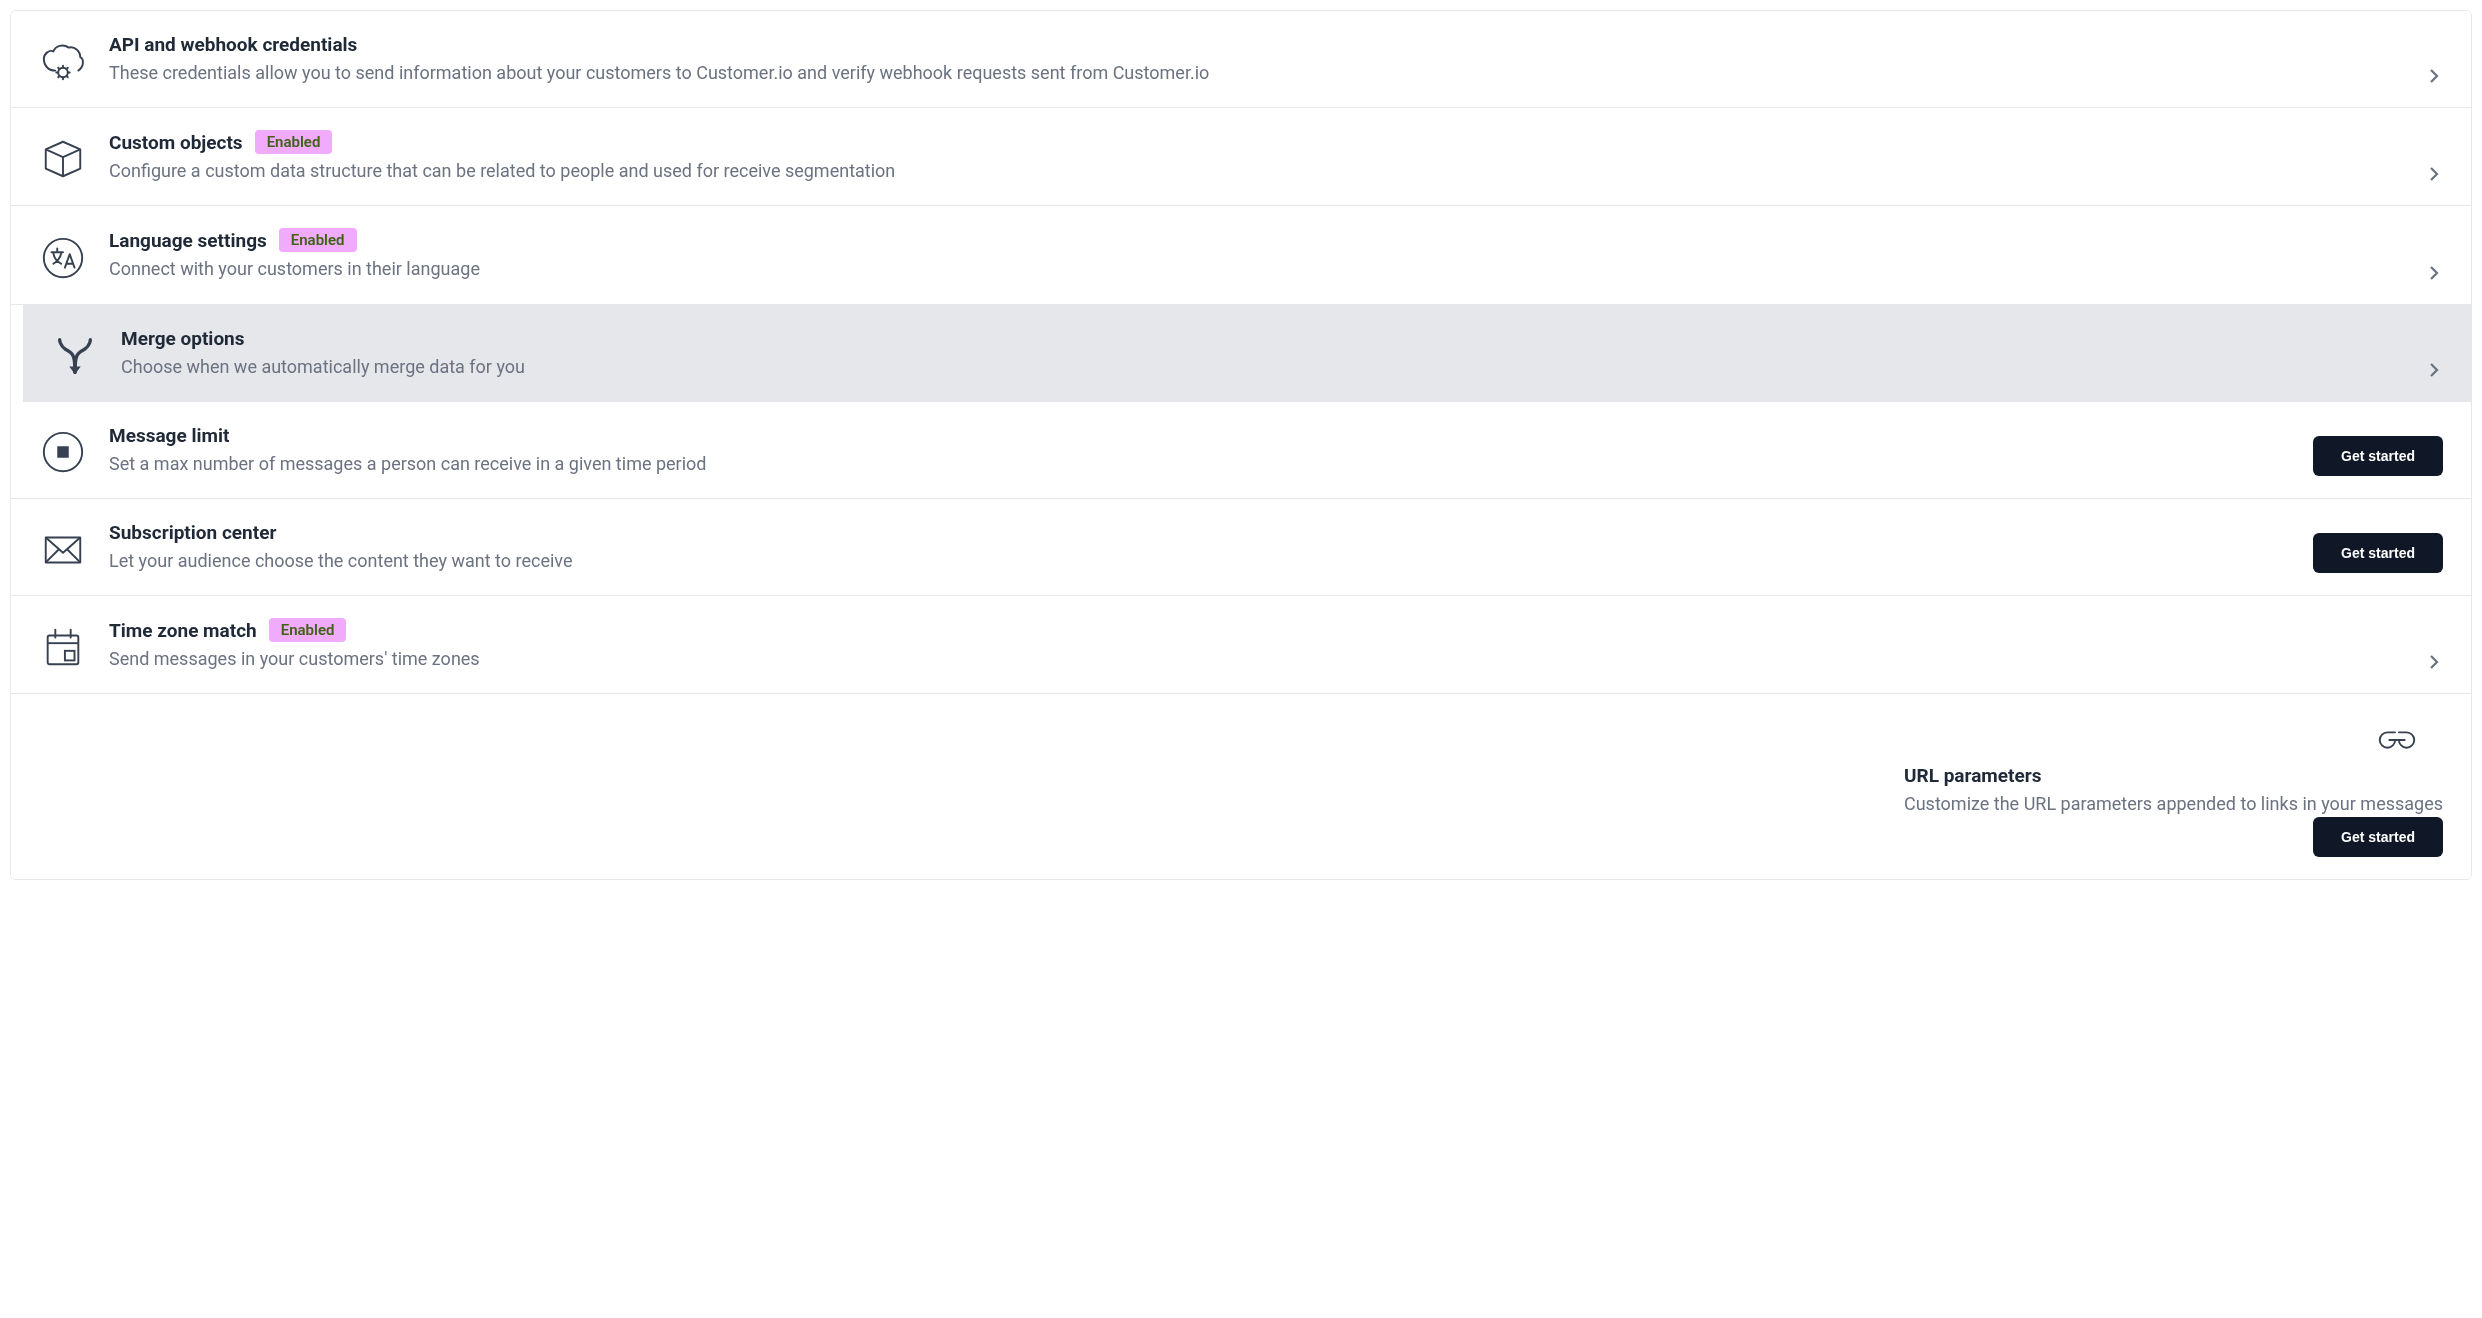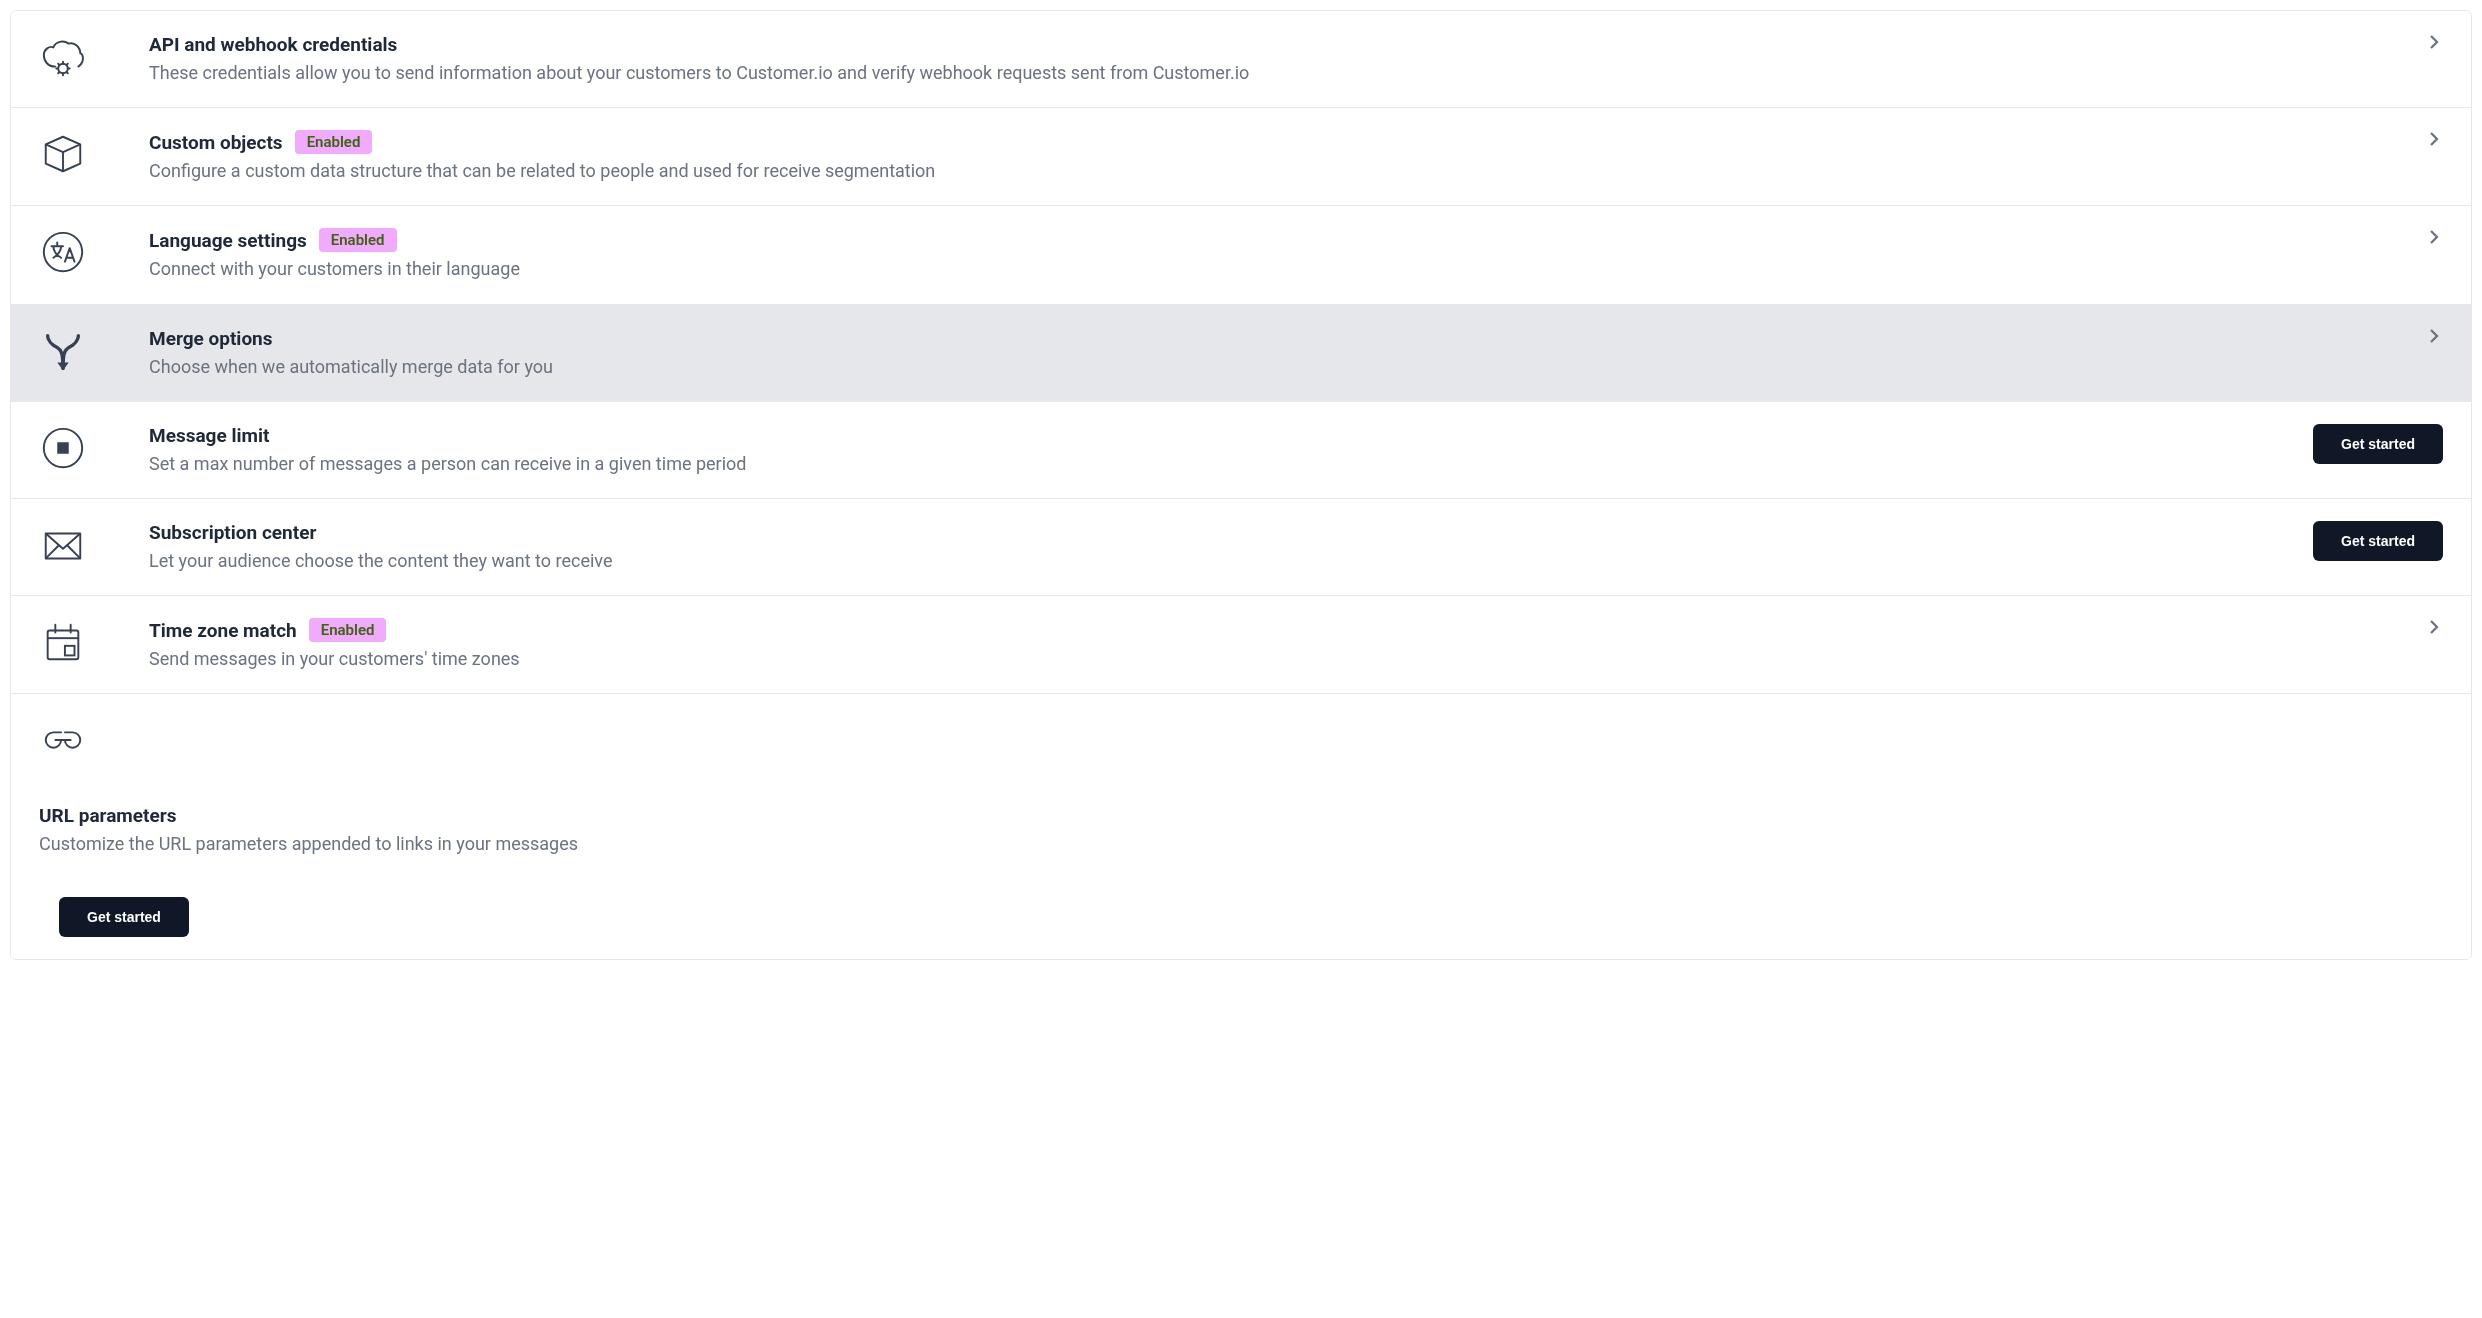--- a/index.html
+++ b/index.html
@@ -10,30 +10,30 @@
     background: #ffffff;
     color: #1f2937;
   }
   .settings-list {
     border: 1px solid #e5e7eb;
     border-radius: 6px;
     overflow: hidden;
   }
   .row {
     display: flex;
-    align-items: flex-start;
+    align-items: flex-end;
     padding: 22px 28px;
     border-bottom: 1px solid #e5e7eb;
     background: #ffffff;
     cursor: pointer;
-    gap: 40px;
   }
   .row:last-child { border-bottom: none; flex-direction: column; }
   .row.highlight {
     background: #e5e7eb;
+    margin-left: 12px;
   }
   .icon-wrap {
     width: 48px;
     height: 48px;
     flex: 0 0 48px;
     margin-right: 22px;
     display: flex;
     align-items: center;
     justify-content: center;
     color: #374151;

